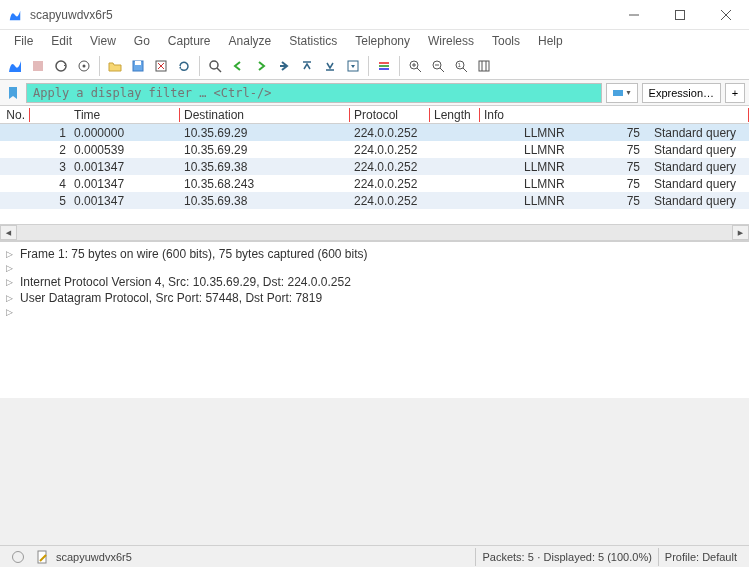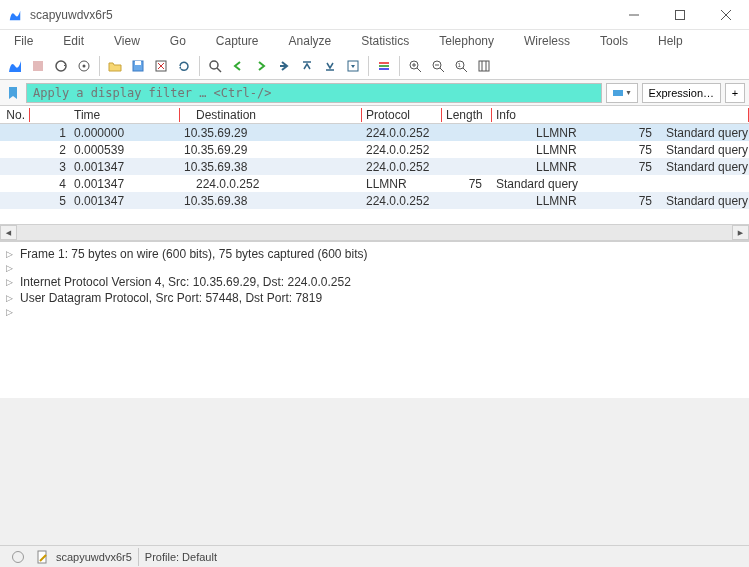--- a/index.html
+++ b/index.html
@@ -2,21 +2,21 @@
 <html><head>
 <meta charset="utf-8">
 <style>
 * { margin:0; padding:0; box-sizing:border-box; font-family:"Segoe UI","Microsoft YaHei",sans-serif; }
 body { width:749px; height:567px; background:#f0f0f0; display:flex; flex-direction:column; overflow:hidden; font-size:12px; }
 .titlebar { height:30px; background:#fff; display:flex; align-items:center; padding:0 0 0 8px; border-bottom:1px solid #e5e5e5; }
 .titlebar .fin { width:14px; height:14px; margin-right:8px; }
 .titlebar .title { color:#555; font-size:12px; flex:1; }
 .winbtns { display:flex; height:100%; }
 .winbtn { width:46px; display:flex; align-items:center; justify-content:center; color:#888; font-size:10px; }
-.menubar { height:22px; background:#fff; display:flex; align-items:center; padding:0 6px; gap:14px; color:#555; }
+.menubar { height:22px; background:#fff; display:flex; align-items:center; padding:0 6px; gap:2px; color:#555; }
 .menubar span { padding:2px 8px; font-size:12px; }
 .toolbar { height:28px; background:#fff; display:flex; align-items:center; padding:0 4px; gap:1px; border-bottom:1px solid #d0d0d0; }
 .tbbtn { width:22px; height:22px; display:flex; align-items:center; justify-content:center; border:1px solid transparent; border-radius:2px; }
 .tbbtn.disabled { opacity:.4; }
 .tbbtn svg{display:block;}
 .tbsep { width:1px; height:20px; background:#d0d0d0; margin:0 3px; }
 .filterbar { height:26px; background:#f7f7f7; display:flex; align-items:center; padding:2px 4px; gap:4px; border-bottom:1px solid #d0d0d0; }
 .filtericon { width:18px; height:18px; display:flex; align-items:center; justify-content:center; }
 .filterinput { flex:1; height:20px; border:1px solid #c0c0c0; padding:0 6px; font-size:12px; color:#777; background:#5eead4; font-family:Consolas,monospace; }
 .filterbtn { height:20px; padding:0 6px; border:1px solid #c0c0c0; background:#fff; display:flex; align-items:center; gap:4px; font-size:11px; }
@@ -24,21 +24,21 @@
 .exprbtn{font-family:Consolas,monospace;}
 .plusbtn{width:20px;justify-content:center;}
 .packets { background:#fff; flex:0 0 auto; }
 .pkthead { display:flex; background:#fff; border-bottom:1px solid #d0d0d0; height:18px; align-items:center; font-family:Consolas,"Courier New",monospace; font-size:12px; color:#333; }
 .pkthead .col { border-right:1px solid #ef4444; padding:0 4px; overflow:hidden; white-space:nowrap; }
 .pktbody { height:100px; background:#fff; }
 .pktrow { display:flex; height:17px; align-items:center; font-family:Consolas,"Courier New",monospace; font-size:12px; color:#333; }
 .pktrow .col { padding:0 4px; overflow:hidden; white-space:nowrap; }
 .pktrow.sel { background:#d7e9f7; }
 .pktrow.alt { background:#e9f0f8; }
-.c0{width:30px;text-align:right;} .c1{width:40px;text-align:right;} .c2{width:110px;} .c3{width:170px;} .c4{width:170px;margin-left:12px;} .c5{width:80px;} .c6{width:50px;text-align:right;padding-right:10px!important;} .c7{flex:1;}
+.c0{width:30px;text-align:right;} .c1{width:40px;text-align:right;} .c2{width:110px;} .c3{width:170px;} .c4{width:170px;} .c5{width:80px;} .c6{width:50px;text-align:right;padding-right:10px!important;} .c7{flex:1;}
 .hscroll { height:17px; background:#f0f0f0; display:flex; border-top:1px solid #d0d0d0; border-bottom:1px solid #d0d0d0; }
 .hscroll .arrow { width:17px; background:#f0f0f0; border:1px solid #ccc; display:flex; align-items:center; justify-content:center; font-size:7px; color:#555; }
 .hscroll .track { flex:1; background:#e8e8e8; }
 .details { flex:1; background:#fff; padding:4px 2px; font-family:Consolas,"Courier New",monospace; font-size:12px; color:#333; overflow:hidden; border-top:1px solid #d0d0d0; }
 .drow { display:flex; align-items:center; padding:1px 4px; gap:4px; }
 .drow .tri { display:inline-block; font-size:9px; color:#888; width:10px;}
 .spacer{flex:1;}
 .statusbar { height:22px; background:#f0f0f0; border-top:1px solid #d0d0d0; display:flex; align-items:center; padding:0 6px; font-size:11px; color:#444; font-family:Consolas,monospace;}
 .statusbar .sseg { padding:0 6px; border-left:1px solid #c8c8c8; height:18px; display:flex; align-items:center; }
 .statusbar .sseg:first-child{border-left:none;}
@@ -275,20 +275,21 @@
         <div class="col c3">10.35.69.38</div>
         <div class="col c4">224.0.0.252</div>
         <div class="col c5">LLMNR</div>
         <div class="col c6">75</div>
         <div class="col c7">Standard query</div>
       </div>
       <div class="pktrow">
         <div class="col c0"></div>
         <div class="col c1">4</div>
         <div class="col c2">0.001347</div>
+        <div class="col c3">10.35.68.243</div>
         <div class="col c4">224.0.0.252</div>
         <div class="col c5">LLMNR</div>
         <div class="col c6">75</div>
         <div class="col c7">Standard query</div>
       </div>
       <div class="pktrow alt">
         <div class="col c0"></div>
         <div class="col c1">5</div>
         <div class="col c2">0.001347</div>
         <div class="col c3">10.35.69.38</div>
@@ -331,14 +332,15 @@
 
 <div class="statusbar">
   <div class="sseg" style="gap:6px;">
     <div class="circ"></div>
     <svg width="14" height="14">
         <rect x="2" y="1" width="8" height="12" fill="#fff" stroke="#888"></rect>
         <path d="M4 11l6-6" stroke="#c90" stroke-width="2"></path>
       </svg>
     <span>scapyuwdvx6r5</span>
   </div>
+  <div class="sseg" style="margin-left:auto;">Packets: 5 · Displayed: 5 (100.0%)</div>
   <div class="sseg">Profile: Default</div>
 </div>
 
 </body></html>

